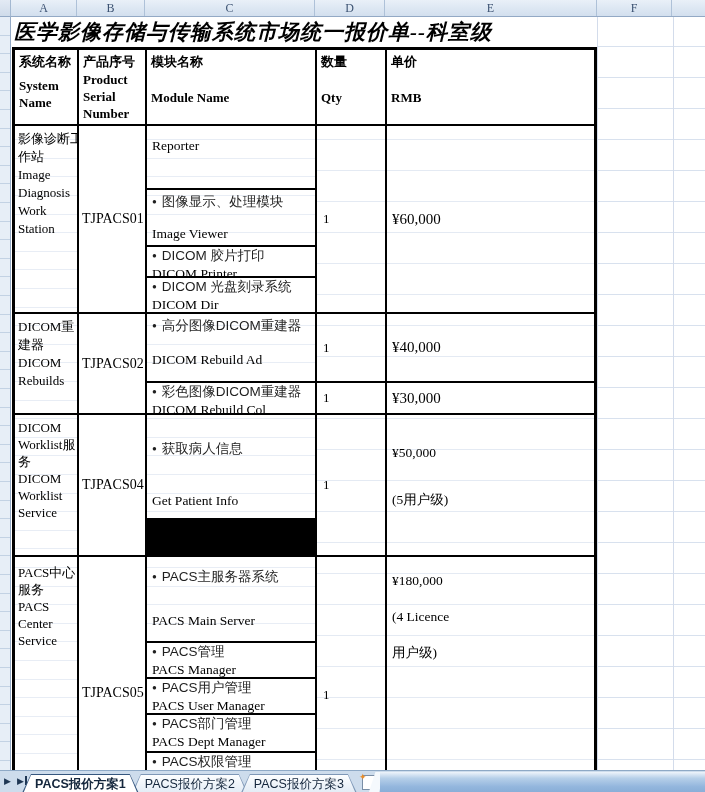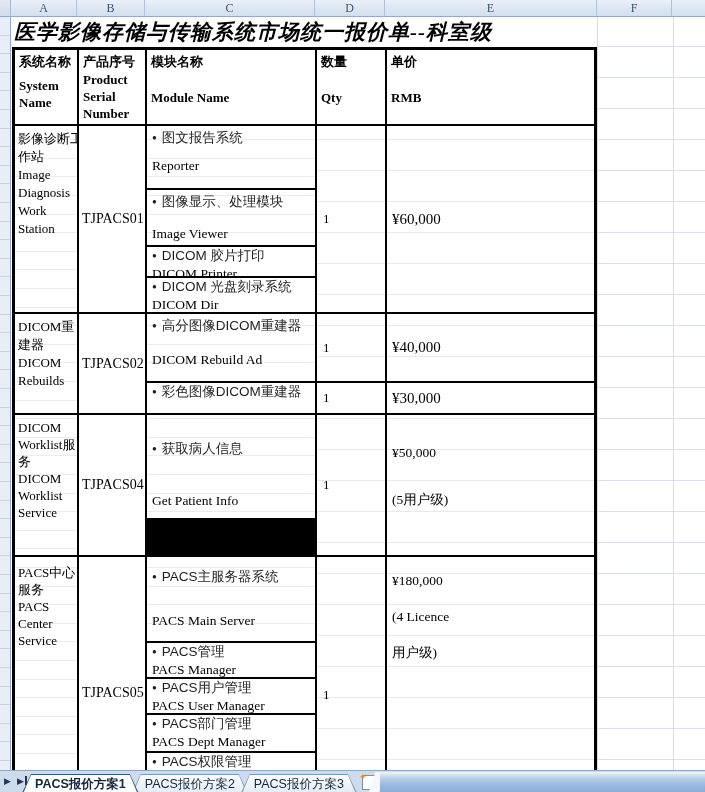--- a/index.html
+++ b/index.html
@@ -173,21 +173,20 @@
     </div>
 
     <div class="t-cell h-cell" style="grid-area:1/5/2/6">
       <div class="h-cn">单价</div>
       <div class="h-en h-gap18">RMB</div>
     </div>
     <div class="t-cell serial" style="grid-area:2/2/6/3">
       <span>TJPACS01</span>
     </div>
     <div class="t-cell c-cell ruled18 gap8" style="grid-area:2/3/3/4">
-      <div class="c-cn"><span class="blt">●</span><span>图文报告系统</span></div>
       <div class="c-en">Reporter</div>
     </div>
     <div class="t-cell c-cell ruled18 gap12" style="grid-area:3/3/4/4">
       <div class="c-cn"><span class="blt">●</span><span>图像显示、处理模块</span></div>
       <div class="c-en">Image Viewer</div>
     </div>
     <div class="t-cell c-cell compact" style="grid-area:4/3/5/4">
       <div class="c-cn"><span class="blt">●</span><span>DICOM 胶片打印</span></div>
       <div class="c-en">DICOM Printer</div>
     </div>
@@ -216,20 +215,21 @@
       <div class="c-en">DICOM Rebuild Ad</div>
     </div>
     <div class="t-cell qty ruled31" style="grid-area:6/4/7/5">
       <span>1</span>
     </div>
     <div class="t-cell price ruled31" style="grid-area:6/5/7/6">
       <span>¥40,000</span>
     </div>
     <div class="t-cell c-cell compact" style="grid-area:7/3/8/4">
       <div class="c-cn"><span class="blt">●</span><span>彩色图像DICOM重建器</span></div>
+      <div class="c-en">DICOM Rebuild Col</div>
     </div>
     <div class="t-cell qty" style="grid-area:7/4/8/5">
       <span>1</span>
     </div>
     <div class="t-cell price" style="grid-area:7/5/8/6">
       <span>¥30,000</span>
     </div>
 
     <div class="t-cell a-cell ruled18 lh17" style="grid-area:8/1/10/2">
       <div class="a-ln">DICOM</div>

